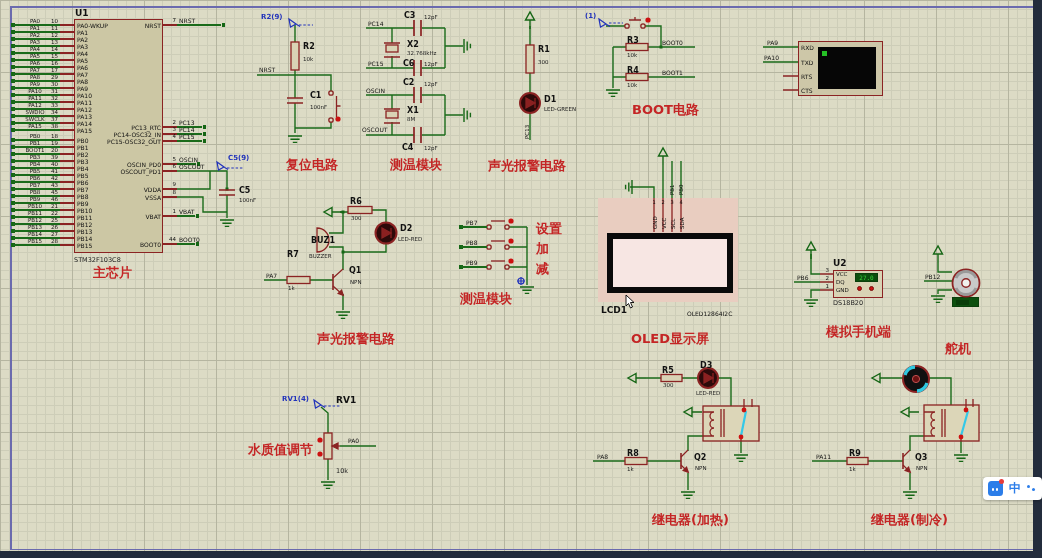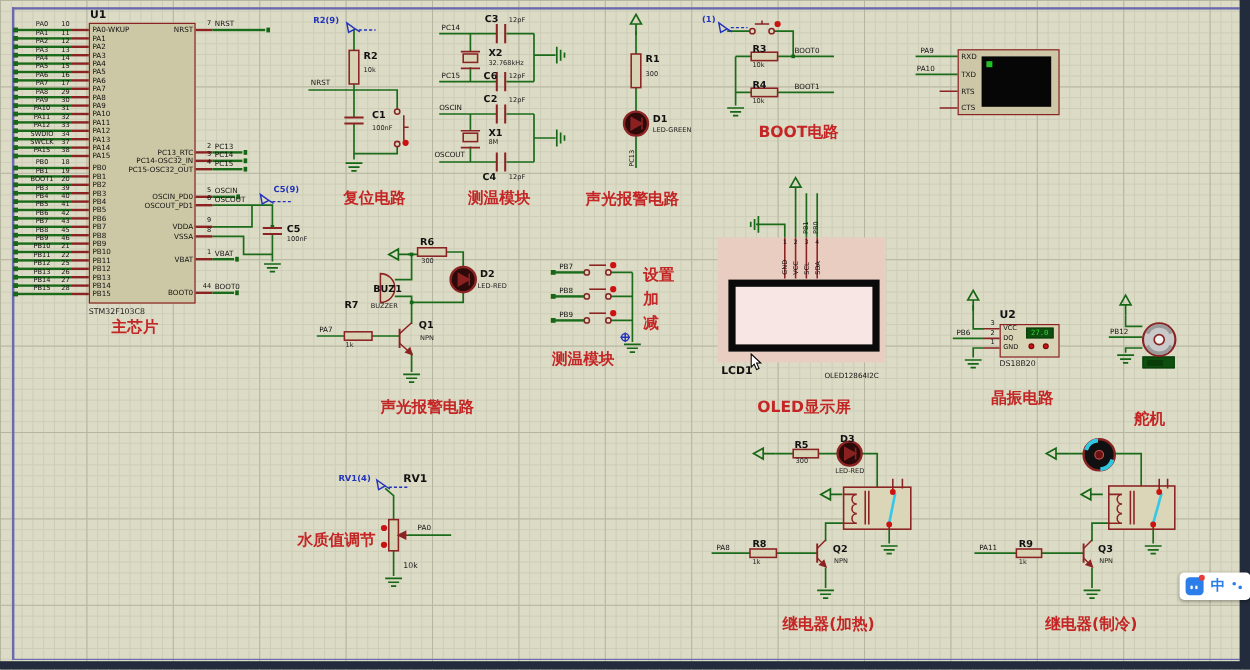--- a/index.html
+++ b/index.html
@@ -335,21 +335,21 @@
 
     <div class="ref9" style="left:601px;top:305px">LCD1</div>
     <div class="net" style="left:687px;top:310px">OLED12864I2C</div>
     <div class="vtext" style="left:669px;top:195px">PB1</div>
     <div class="vtext" style="left:678px;top:195px">PB0</div>
     <div class="red13" style="left:631px;top:330px">OLED显示屏</div>
 
     <div class="ref9" style="left:833px;top:258px">U2</div>
     <div class="val65" style="left:833px;top:299px">DS18B20</div>
     <div class="net" style="left:797px;top:274px">PB6</div>
-    <div class="red13" style="left:826px;top:323px">晶振电路</div>
+    <div class="red13" style="left:826px;top:323px">模拟手机端</div>
 
     <div class="net" style="left:925px;top:273px">PB12</div>
     <div class="red13" style="left:945px;top:340px">舵机</div>
 
     <div class="blue" style="left:282px;top:395px">RV1(4)</div>
     <div class="ref9" style="left:336px;top:395px">RV1</div>
     <div class="val65" style="left:336px;top:467px">10k</div>
     <div class="net" style="left:348px;top:437px">PA0</div>
     <div class="red13" style="left:248px;top:441px">水质值调节</div>
 

